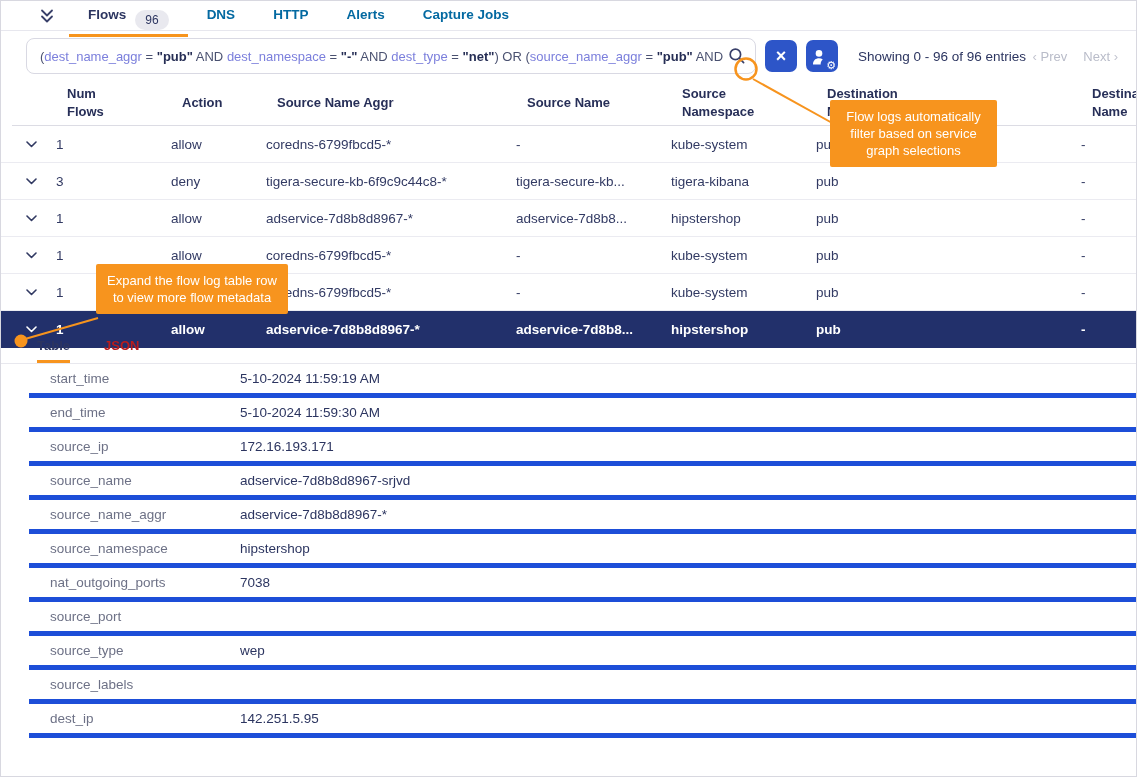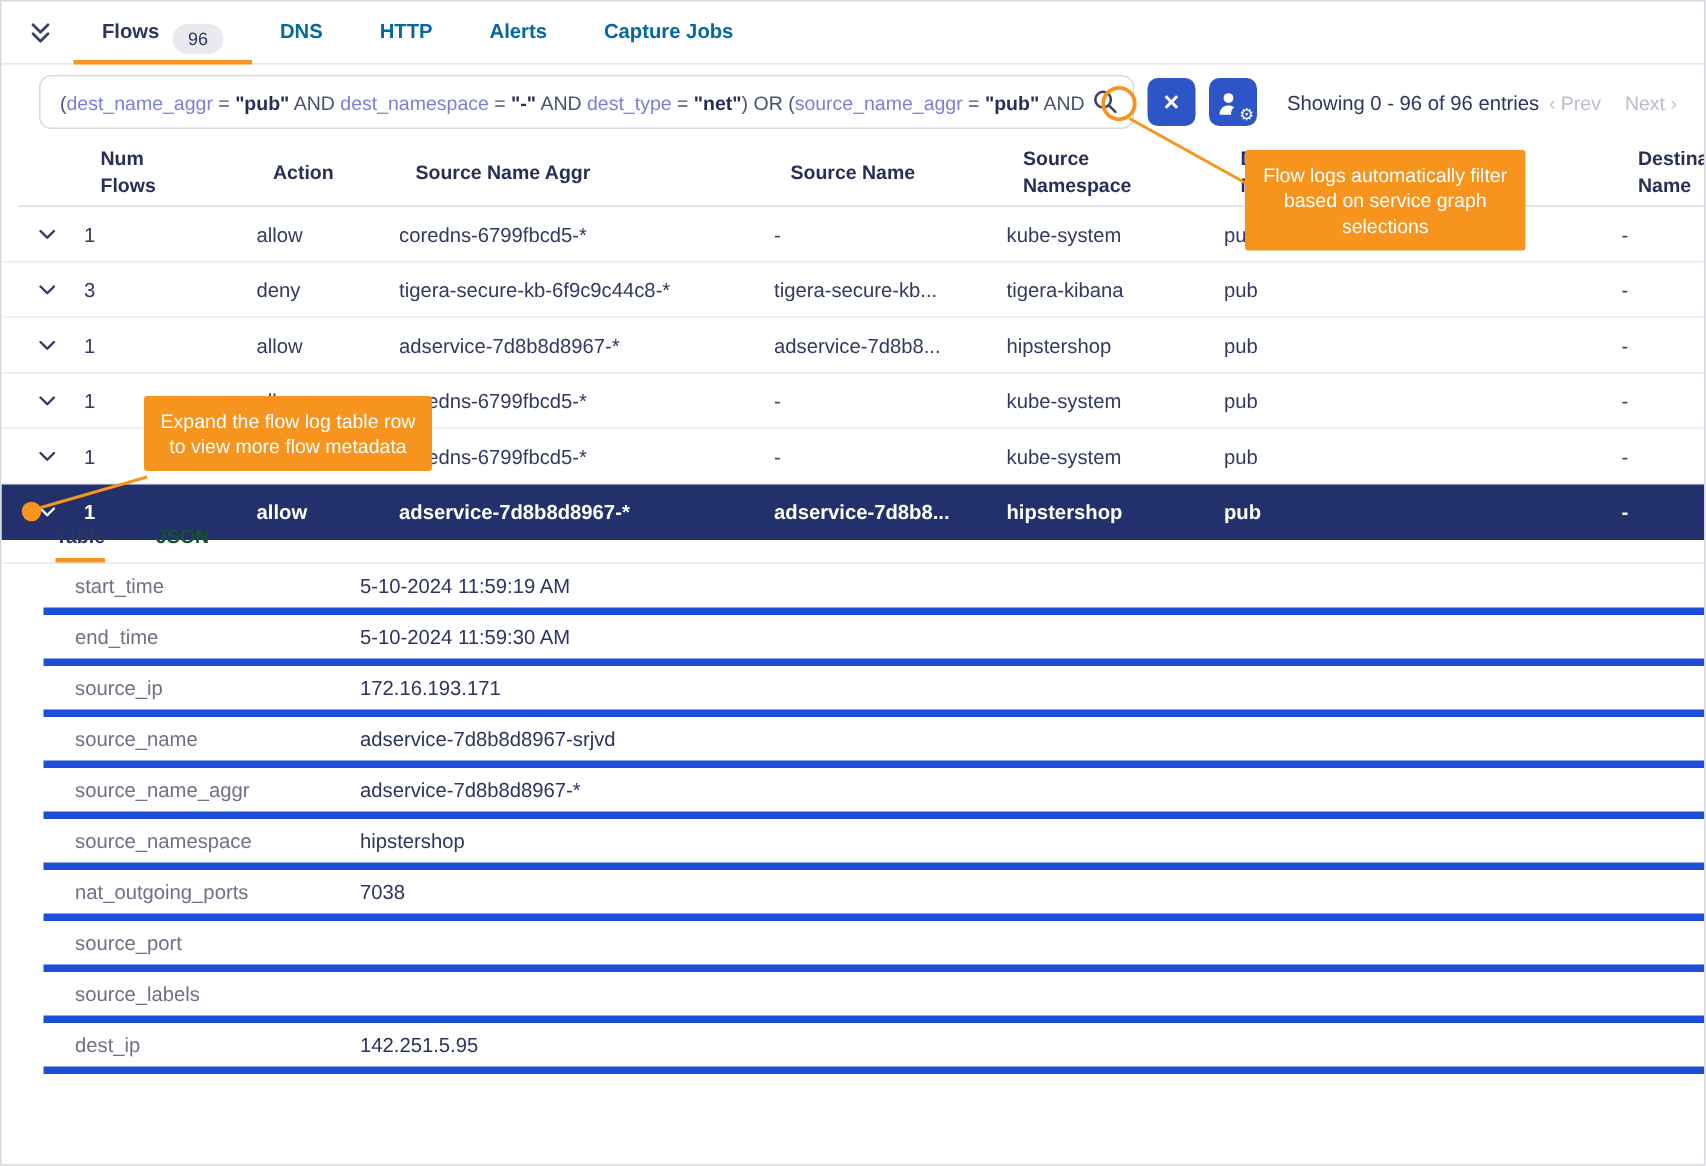--- a/index.html
+++ b/index.html
@@ -7,21 +7,21 @@
   body {
     font-family: "Liberation Sans", "DejaVu Sans", sans-serif;
     background: #ffffff;
     color: var(--text-navy, #2c3560);
     position: relative;
     overflow: hidden;
     border: 1px solid #d8d8e0;
   }
 
   
-  .tabs-bar { display: flex; align-items: center; height: 42px; padding-left: 18px; border-bottom: 1px solid #e7e7ee; }
+  .tabs-bar { display: flex; align-items: center; height: 30px; padding-left: 38px; border-bottom: 1px solid #e7e7ee; }
   .collapse-icon { margin-right: 14px; display: flex; align-items: center; cursor: pointer; }
   .tab { height: 42px; display: flex; align-items: center; gap: 9px; padding: 0 19px; font-weight: 700; font-size: 13.5px; color: #0369a1; cursor: pointer; border-bottom: 3px solid transparent; }
   .tab.active { color: #2c3560; border-bottom-color: var(--accent-orange, #F7941E); }
   .badge { background: #e9e9ef; border-radius: 12px; padding: 3px 10px; font-size: 12px; color: #2c3560; font-weight: 400; margin-top: 12px; }
 
   
   .filter-bar { display: flex; align-items: center; height: 50px; padding: 0 14px 0 25px; }
   .search-box { position: relative; width: 730px; height: 36px; border: 1px solid #d9d9e3; border-radius: 8px; display: flex; align-items: center; padding: 0 36px 0 13px; overflow: hidden; white-space: nowrap; font-size: 13px; background: #fff; }
   .q-field { color: var(--field-blue, #7B7FDC); }
   .q-op { color: #4a5170; }
@@ -48,30 +48,30 @@
   .col-sname  { width: 155px; }
   .col-sns    { width: 145px; }
   .col-dnaggr { width: 265px; }
   .col-dname  { flex: 1 1 auto; }
   .hwrap { display: inline-block; line-height: 1.35; white-space: normal; vertical-align: middle; }
   .w46 { max-width: 46px; } .w86 { max-width: 86px; } .w95 { max-width: 95px; }
   .row-chev { display: flex; color: inherit; }
 
   
   .detail-tabs { display: flex; height: 16px; padding-left: 36px; gap: 34px; border-bottom: 1px solid #e8e8ee; align-items: flex-end; }
-  .dtab { font-size: 13px; font-weight: 700; color: #14532d; padding-bottom: 7px; cursor: pointer; border-bottom: 3px solid transparent; }
+  .dtab { font-size: 13px; font-weight: 700; color: #b91c1c; padding-bottom: 7px; cursor: pointer; border-bottom: 3px solid transparent; }
   .dtab.active { color: #2c3560; border-bottom-color: var(--accent-orange, #F7941E); }
   .drow { display: flex; align-items: center; height: 34px; border-bottom: 5px solid #1d4ed8; padding-left: 21px; font-size: 13.5px; margin-left: 28px; }
   .dkey { width: 190px; color: #6d7186; flex: 0 0 auto; }
   .dval { flex: 1 1 auto; color: #2c3560; white-space: nowrap; overflow: hidden; }
 
   
   .overlay { position: absolute; left: 0; top: 0; width: 1137px; height: 777px; pointer-events: none; z-index: 28; }
   .callout { position: absolute; background: var(--accent-orange, #F7941E); color: #fff; font-size: 13px; line-height: 1.32; text-align: center; padding: 8px 8px; z-index: 29; border-radius: 2px; }
-  .callout-1 { left: 829px; top: 99px; width: 187px; }
+  .callout-1 { left: 829px; top: 99px; width: 167px; }
   .callout-2 { left: 95px; top: 263px; width: 192px; }
 </style>
 </head>
 <body>
 
 <div class="tabs-bar">
   <span class="collapse-icon">
     <svg width="16" height="17" viewBox="0 0 16 17">
         <path d="M3 3.5 L8 8.5 L13 3.5 M3 9.5 L8 14.5 L13 9.5" fill="none" stroke="#39406a" stroke-width="1.8" stroke-linecap="round" stroke-linejoin="round"></path>
       </svg>
@@ -264,20 +264,24 @@
   <div class="drow">
     <span class="dkey">nat_outgoing_ports</span>
     <span class="dval">7038</span>
   </div>
 
   <div class="drow">
     <span class="dkey">source_port</span>
     <span class="dval"></span>
   </div>
 
+  <div class="drow">
+    <span class="dkey">source_type</span>
+    <span class="dval">wep</span>
+  </div>
 
   <div class="drow">
     <span class="dkey">source_labels</span>
   </div>
 
   <div class="drow">
     <span class="dkey">dest_ip</span>
     <span class="dval">142.251.5.95</span>
   </div>
 </div>

